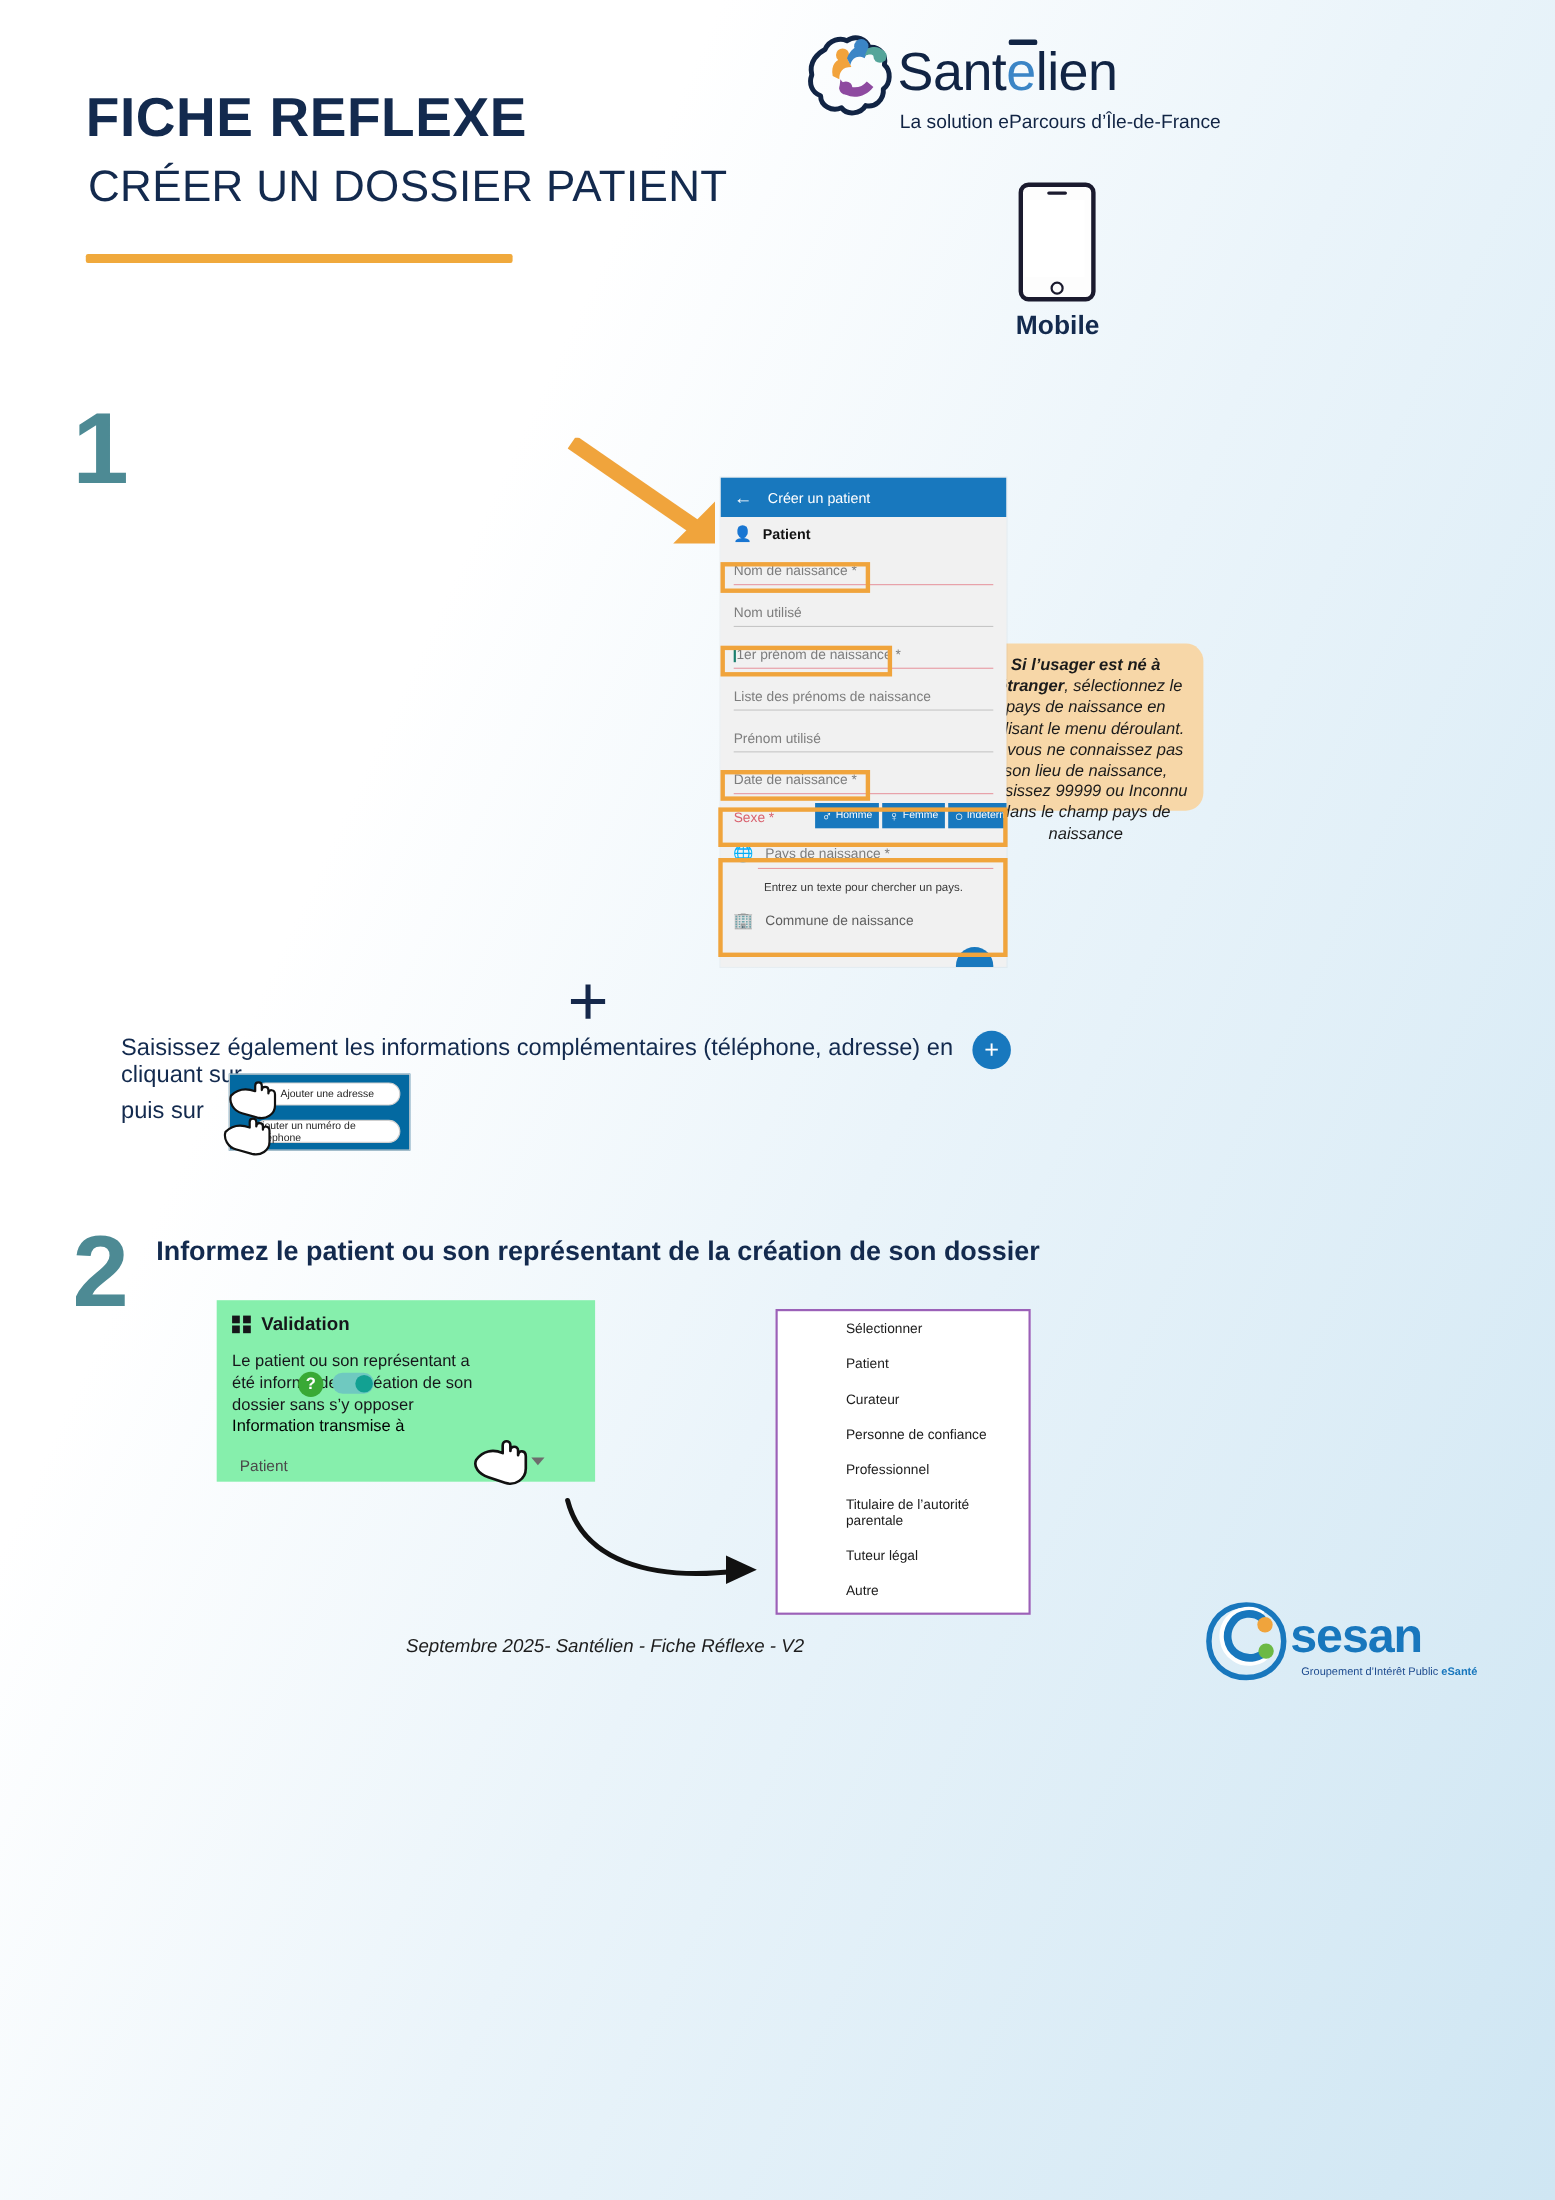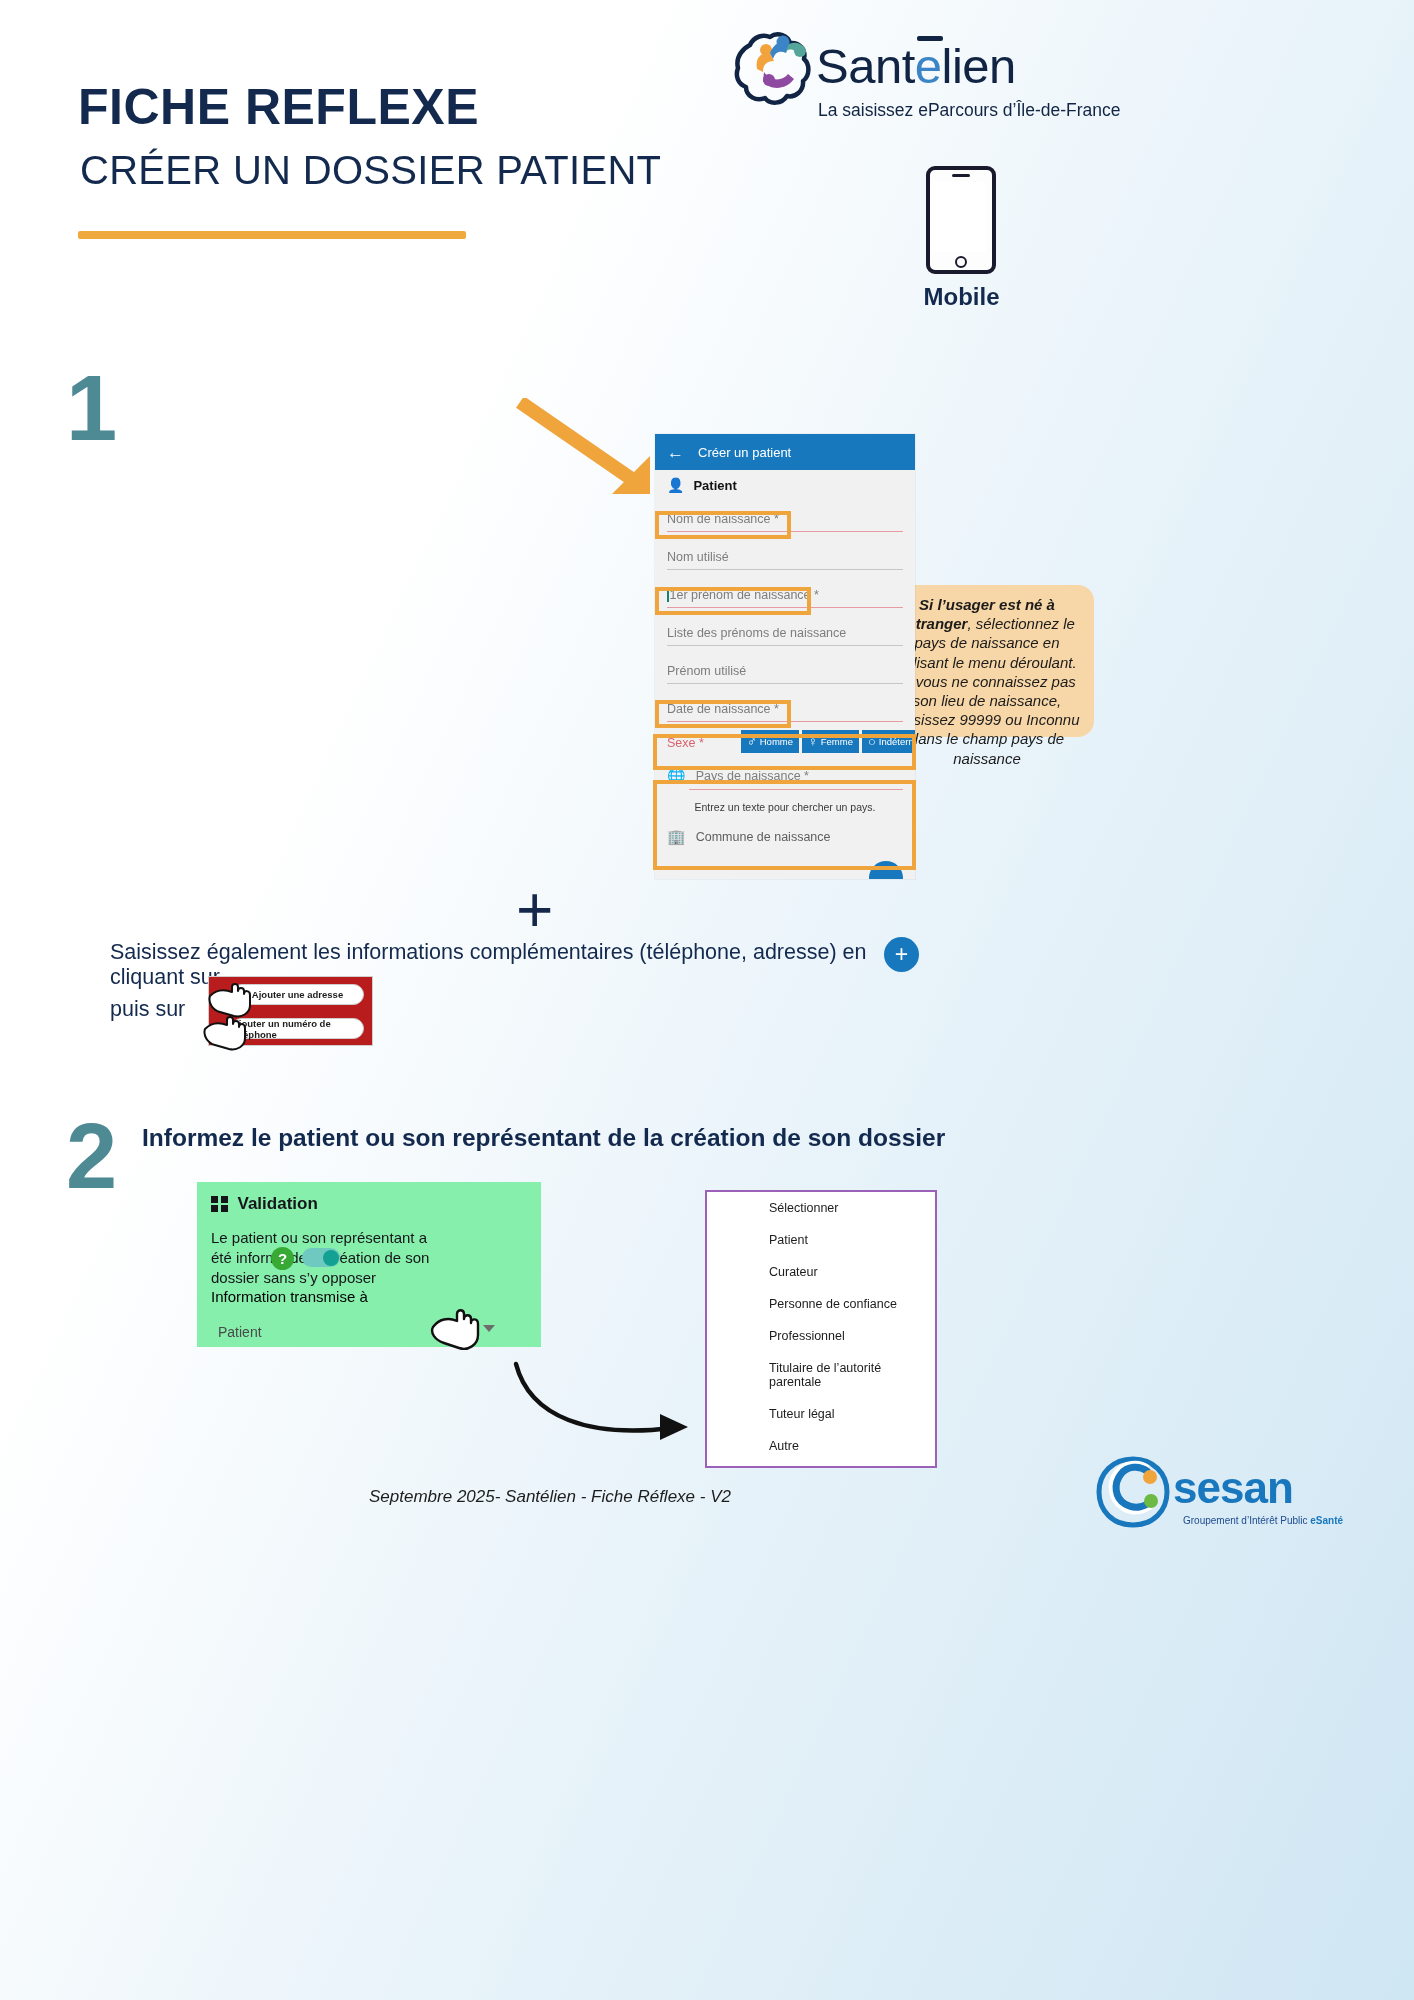--- a/index.html
+++ b/index.html
@@ -193,21 +193,21 @@
     border-radius: 50%; background: #1878be; color: #fff;
     display: flex; align-items: center; justify-content: center;
     font-size: 23px; font-weight: 300;
   }
   .puis-sur {
     position: absolute; left: 110px; top: 997px;
     font-size: 21.5px; color: #132a4e;
   }
   .addr-mock {
     position: absolute; left: 208px; top: 976px; width: 165px; height: 70px;
-    background: #b91c1c; border: 1px solid #cfcfcf; font-weight: bold;
+    background: #0369a1; border: 1px solid #cfcfcf;
   }
   .addr-pill {
     position: absolute; left: 22px; width: 133px; height: 21px;
     border: 1px solid #cfcfcf; border-radius: 11px; background: #fff;
     display: flex; align-items: center; justify-content: center;
     font-size: 9.5px; color: #1d1d1d;
   }
   .addr-pill.one { top: 7px; }
   .addr-pill.two { top: 41px; }
   .hand1 { position: absolute; left: 208px; top: 980px; }
@@ -306,21 +306,21 @@
           <circle cx="53" cy="14" r="6.5" fill="#3b85c6"></circle>
           <path d="M40 25 C44 14 54 11 60 16 L56 25 C50 22 45 24 43 31 Z" fill="#3b85c6"></path>
           <circle cx="70" cy="23" r="6" fill="#55a59a"></circle>
           <path d="M59 16 C69 12 76 18 75 27 L66 28 C66 22 62 20 56 23 Z" fill="#55a59a"></path>
           <circle cx="39" cy="52" r="6" fill="#8e4aa0"></circle>
           <path d="M34 44 C40 53 52 54 58 46 L64 51 C56 62 40 63 33 53 Z" fill="#8e4aa0"></path>
         </g>
       </svg>
     </div>
     <div class="logo-text"><span>Sant</span><span class="e"><span class="macron"></span><span>e</span></span><span>lien</span></div>
-    <div class="logo-tagline">La saisissez eParcours d’Île-de-France</div>
+    <div class="logo-tagline">La solution eParcours d’Île-de-France</div>
   </div>
 
   <div class="phone-icon">
     <div class="phone-body">
       <div class="phone-screen"></div>
     </div>
     <div class="phone-speaker"></div>
     <div class="phone-home"></div>
   </div>
   <div class="mobile-label">Mobile</div>

